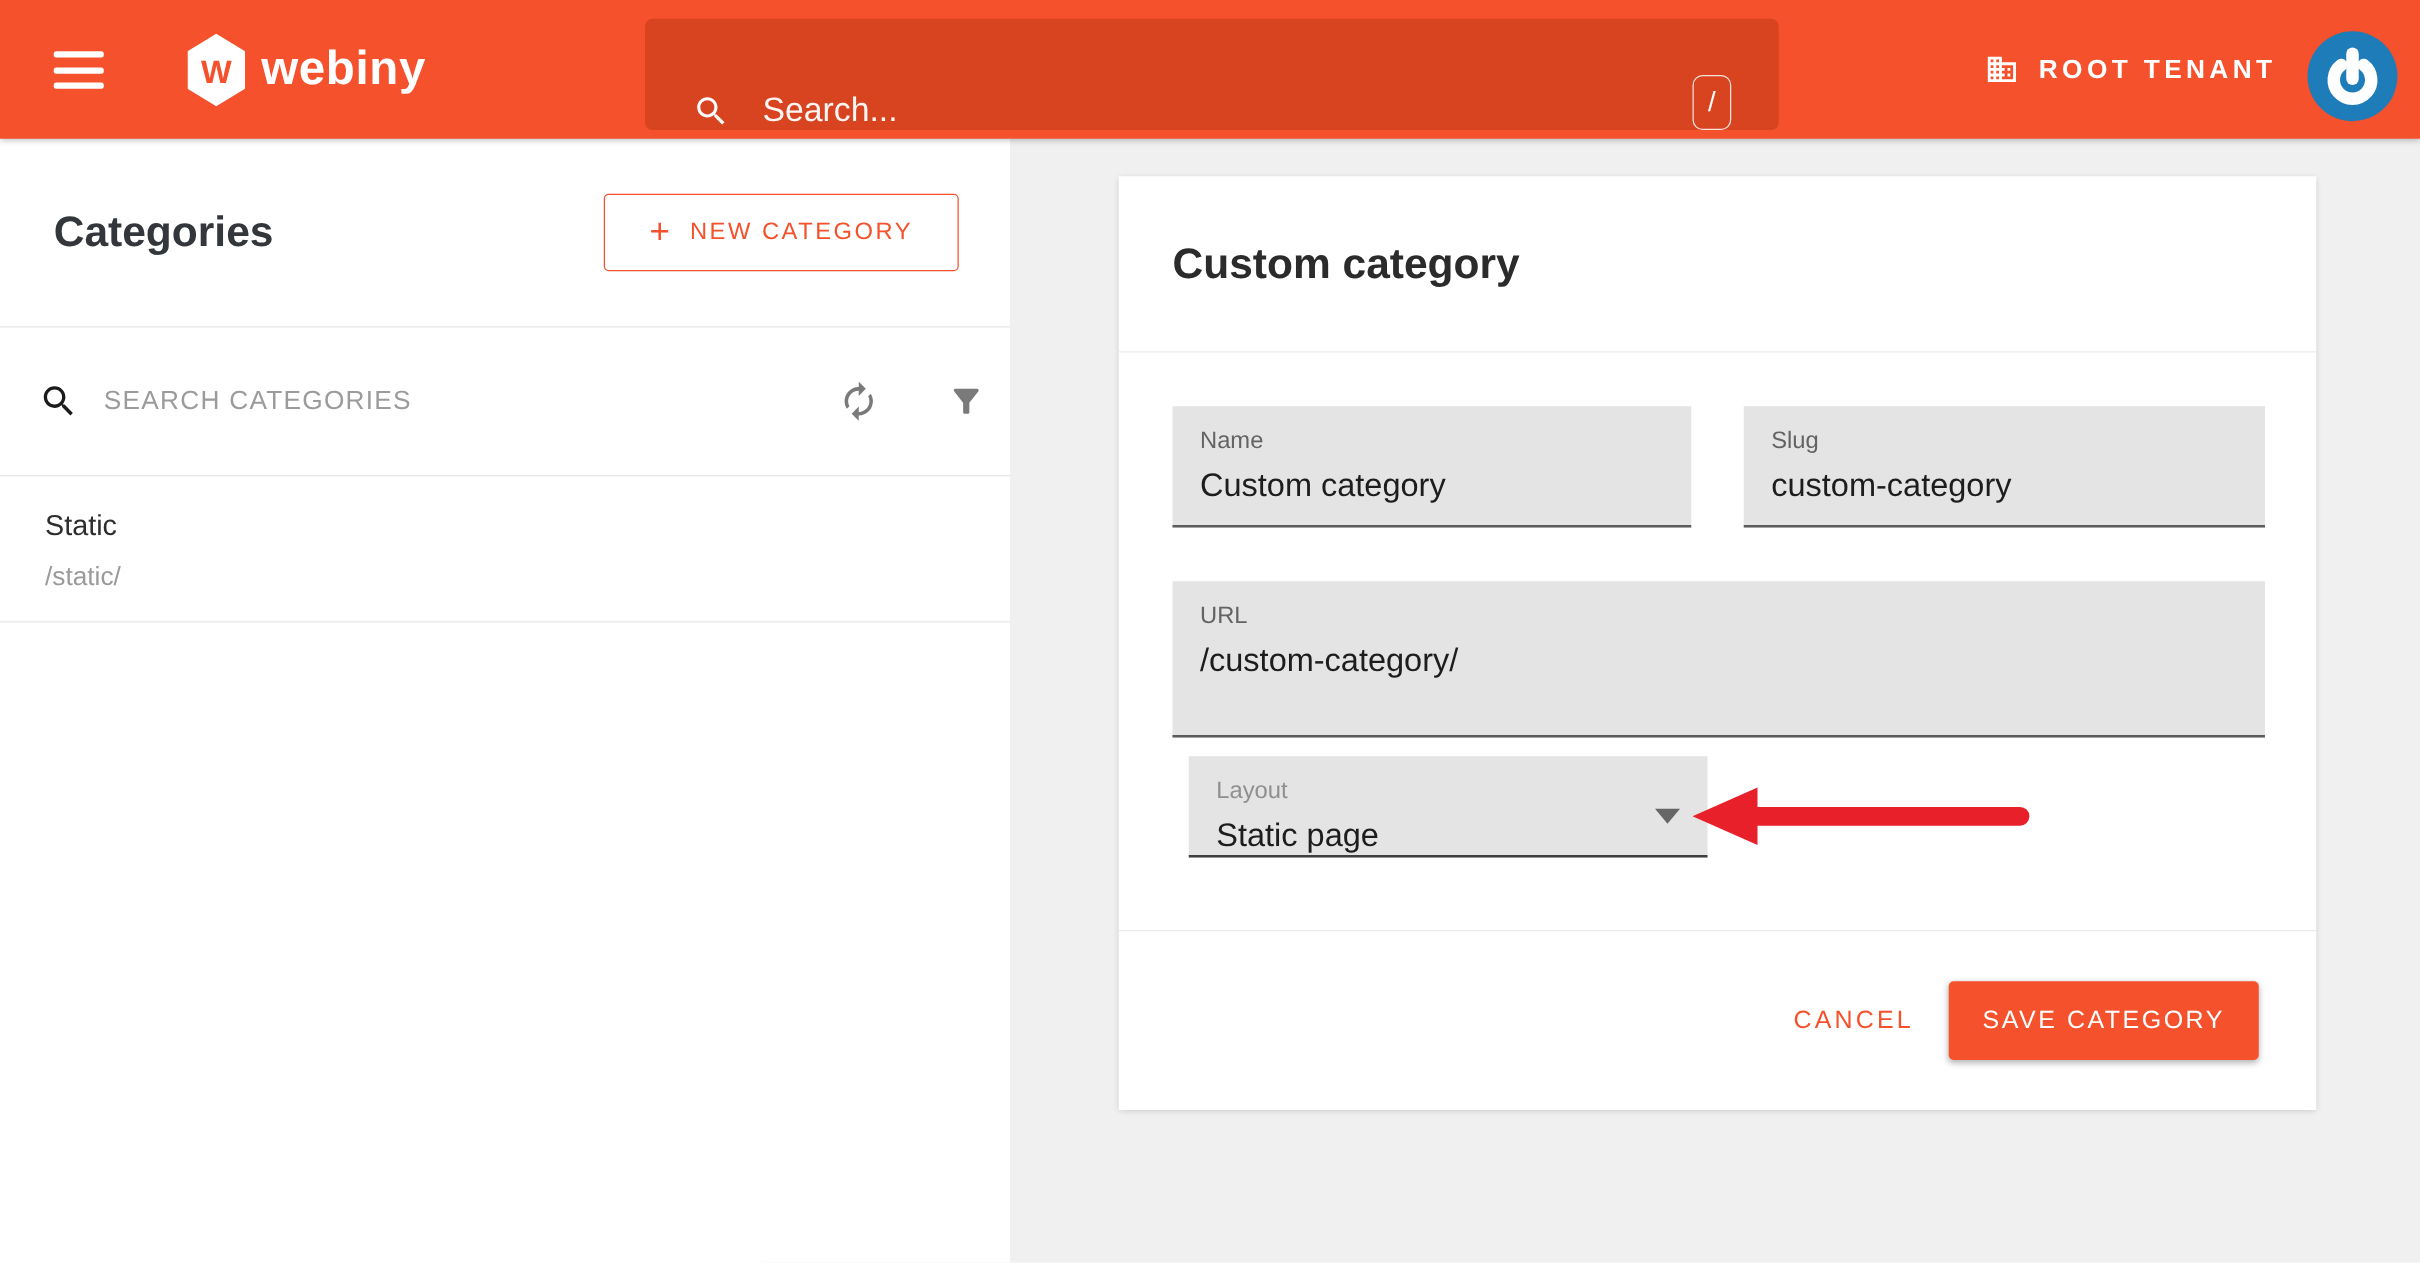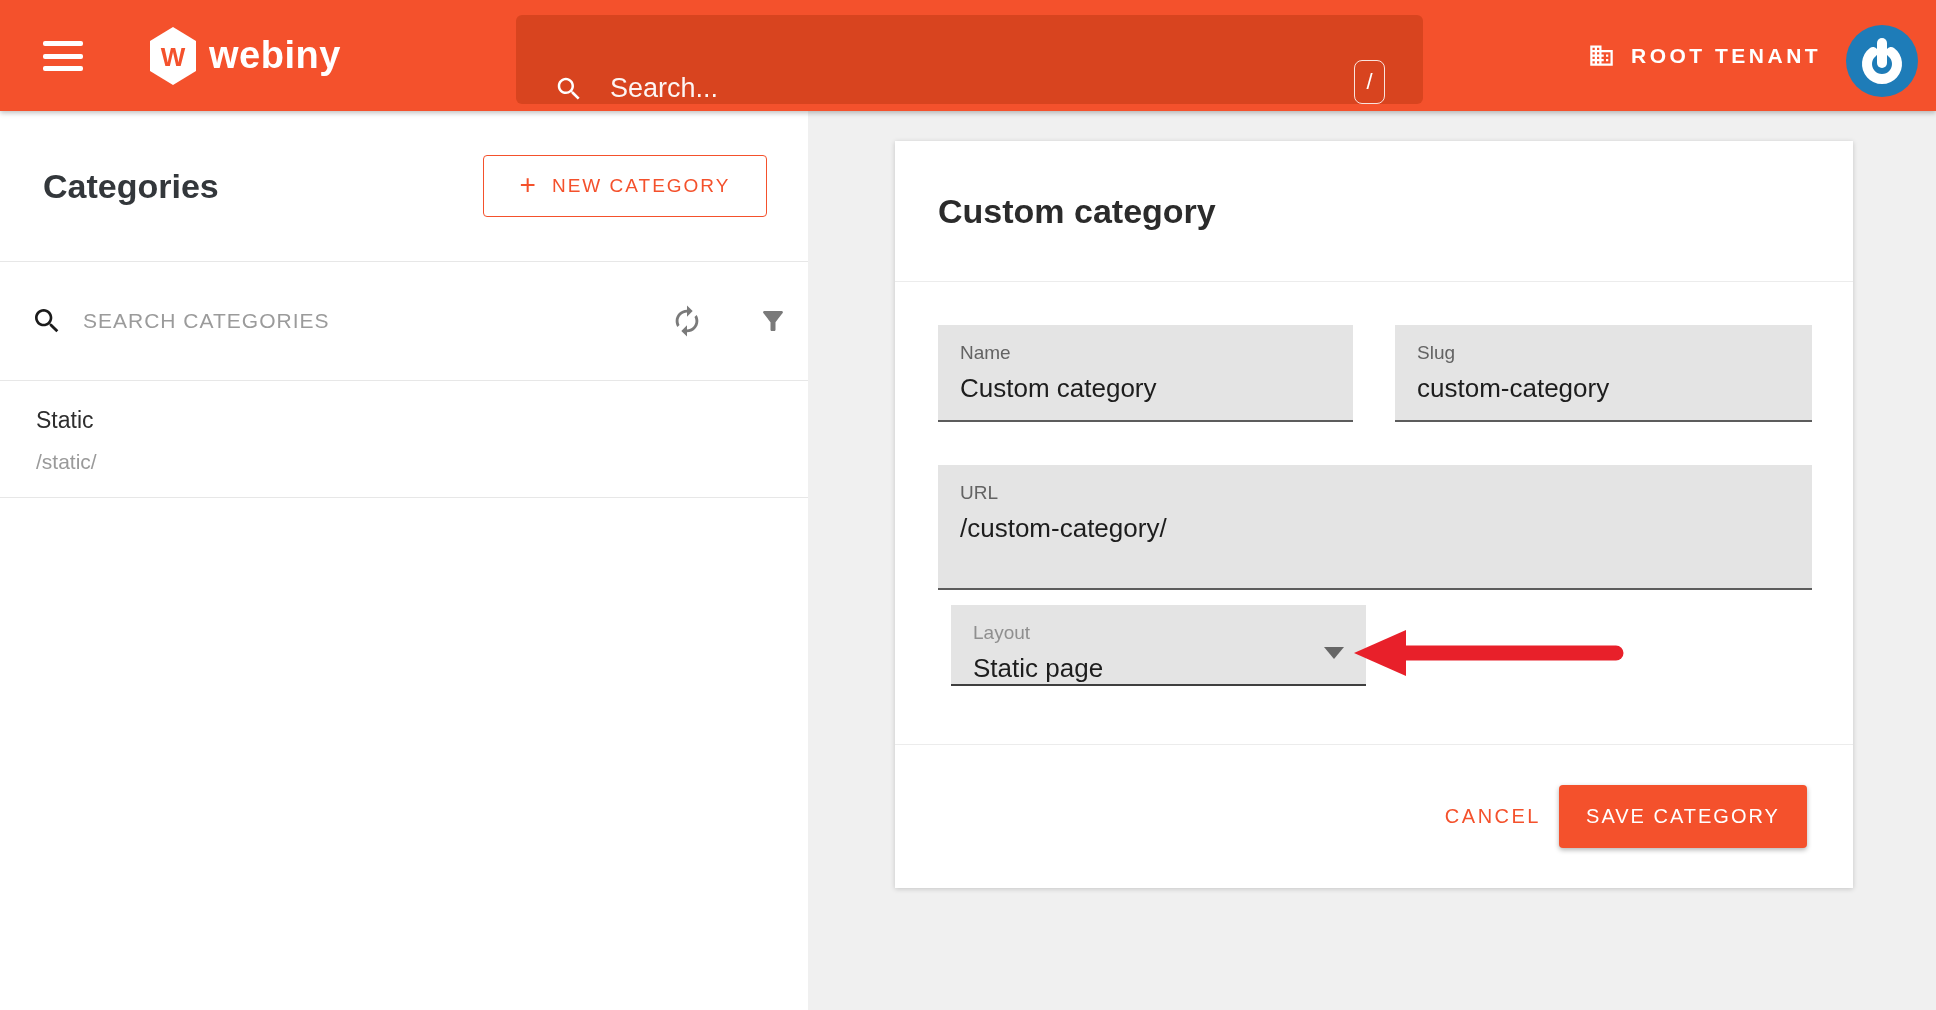--- a/index.html
+++ b/index.html
@@ -114,21 +114,21 @@
     border-left:10px solid transparent; border-right:10px solid transparent;
     border-top:12px solid #666666;
   }
 
   .annot-arrow { position:absolute; left:459px; top:488px; width:272px; height:48px; }
 
   .form-divider { position:absolute; left:0; top:603px; width:100%; height:1px; background:#ececec; }
 
   .card-footer {
     position:absolute; left:0; top:604px; width:100%; height:143px;
-    display:flex; align-items:center; justify-content:flex-end; padding-right:46px; gap:12px;padding-left:48px;
+    display:flex; align-items:center; justify-content:flex-end; padding-right:46px; gap:22px;padding-left:48px;
   }
   .cancel-btn {
     background:none; border:none; cursor:pointer; font-family:inherit;
     color:#f4512c; font-size:20px; letter-spacing:2.5px; padding:10px 6px;
   }
   .save-btn {
     width:248px; height:63px; border:none; border-radius:4px; cursor:pointer;
     background:#f4512c; color:#ffffff; font-size:20px; letter-spacing:2px; font-family:inherit;
     box-shadow:0 2px 5px rgba(0,0,0,.3);
   }

